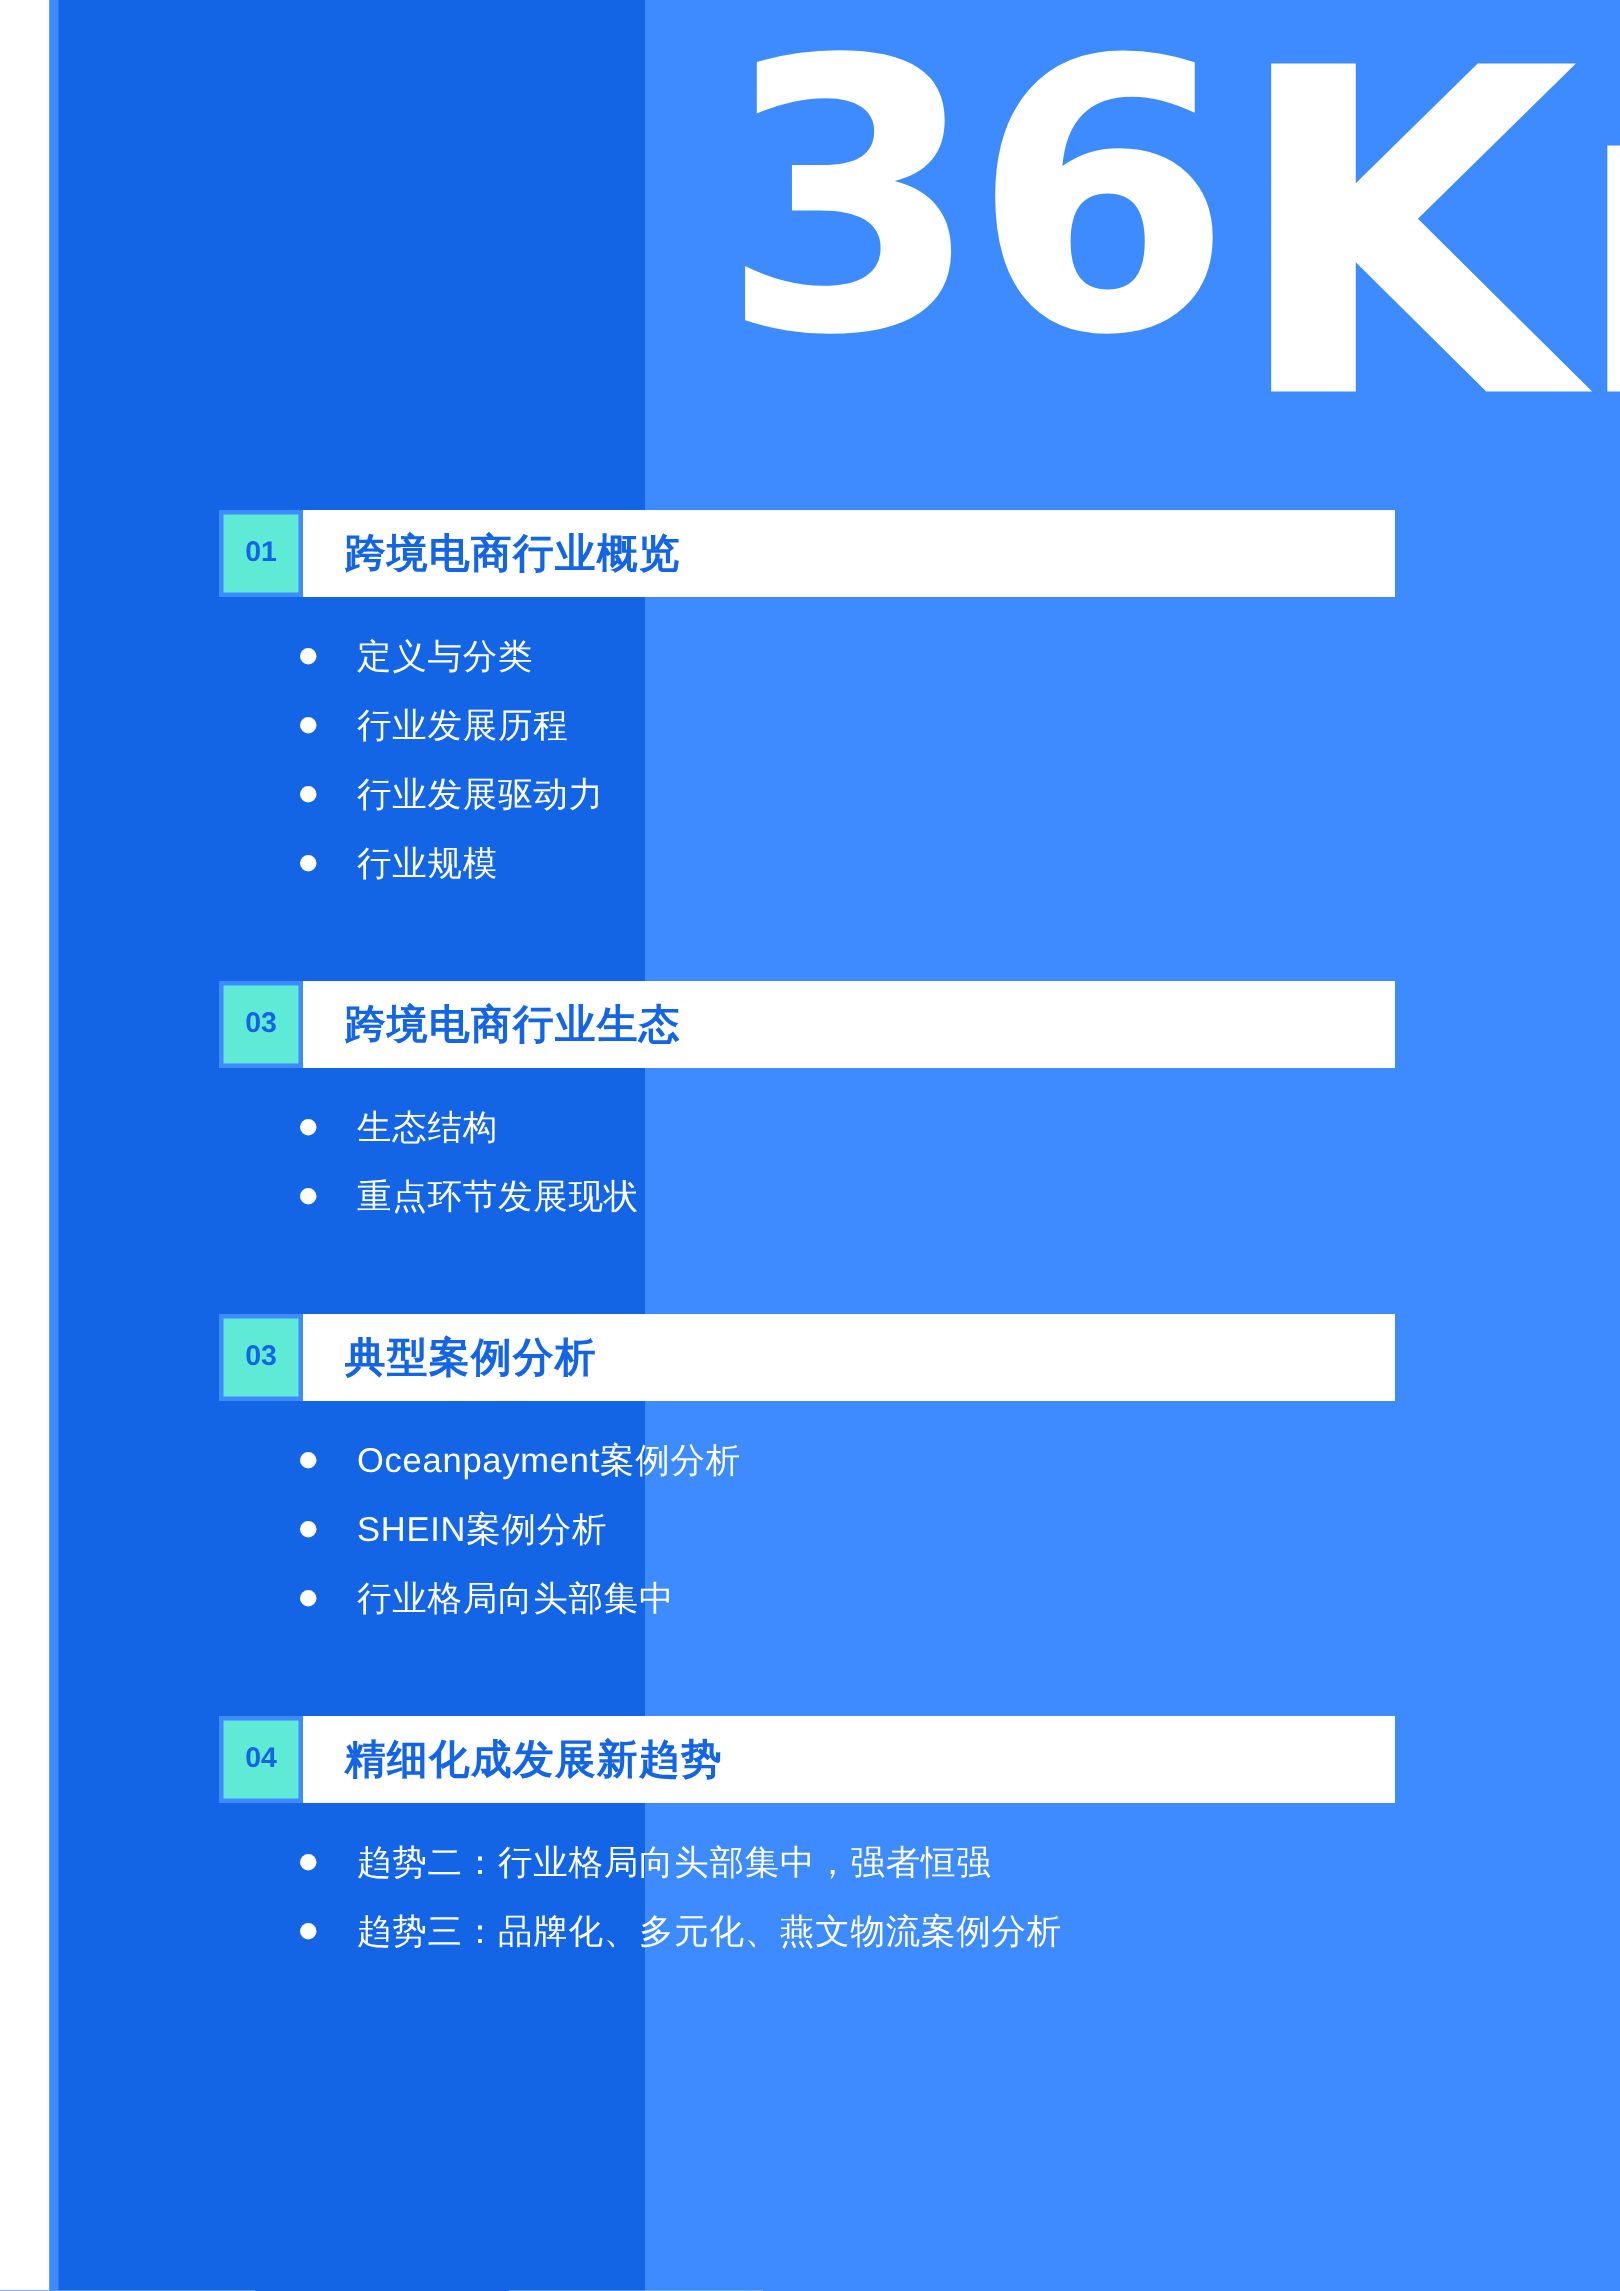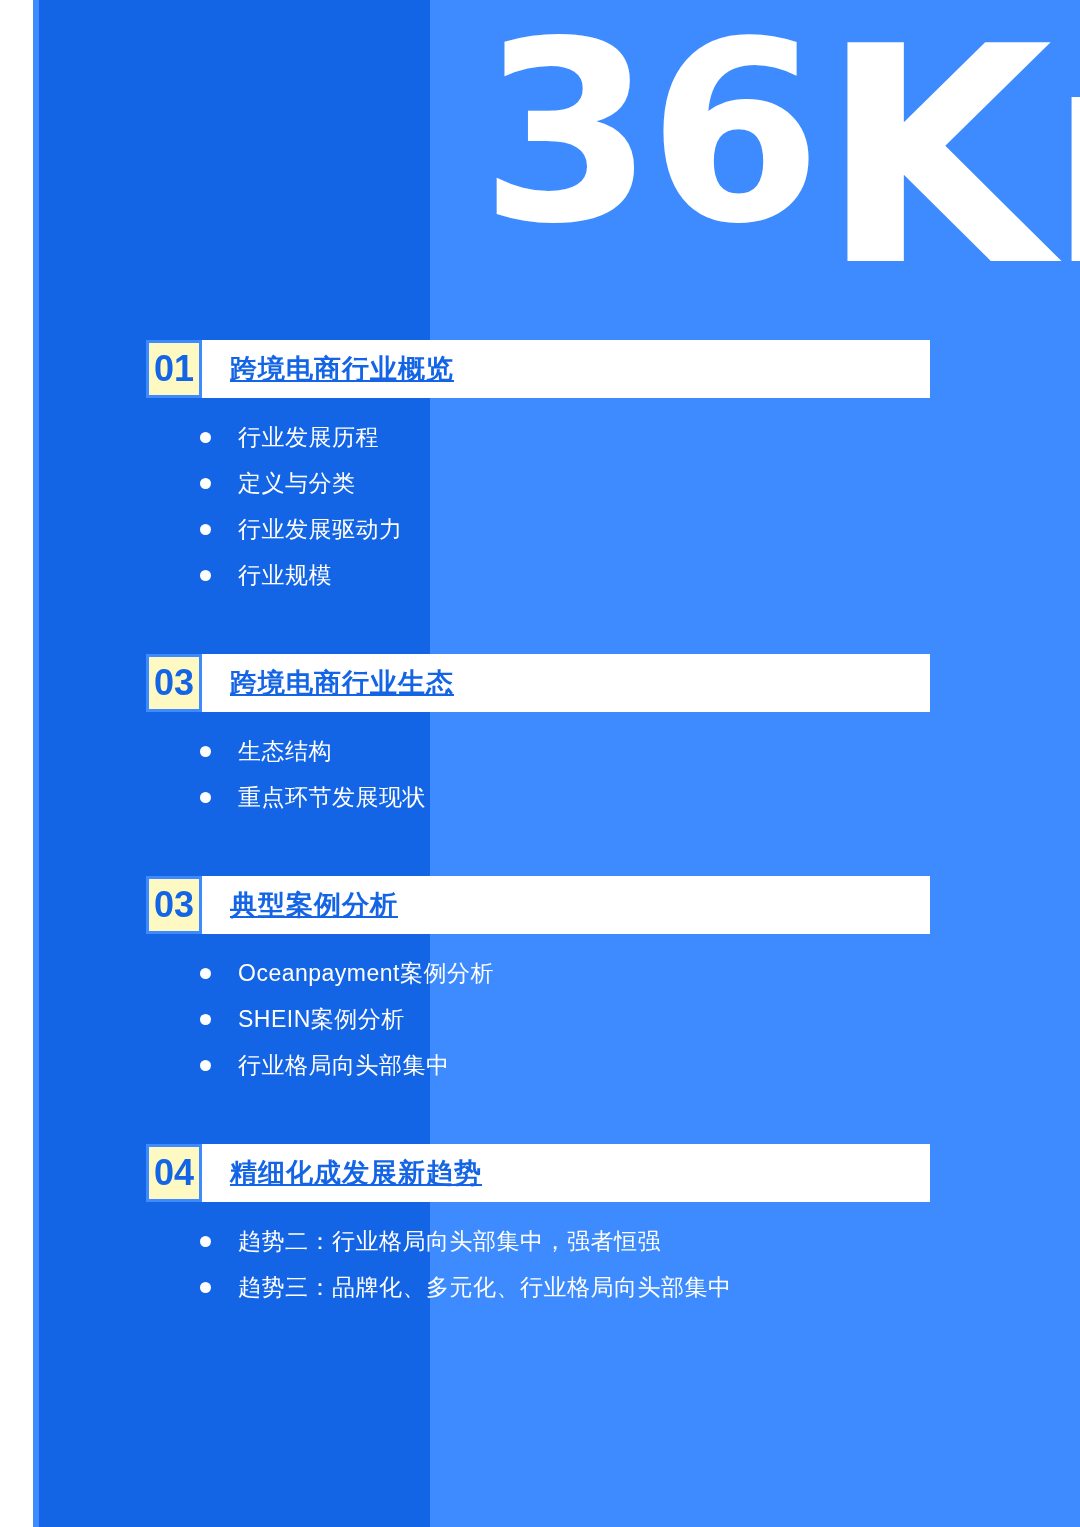--- a/index.html
+++ b/index.html
@@ -82,39 +82,38 @@
     width: 783px;
     height: 58px;
     background: #ffffff;
     display: flex;
     align-items: center;
     box-sizing: border-box;
   }
   .num-box {
     width: 56px;
     height: 58px;
-    background: #fef9c3;
+    background: #5eead4;
     border: 3px solid #3d8bff;
     box-sizing: border-box;
     display: flex;
     align-items: center;
     justify-content: center;
     color: #1464e6;
-    font-size: 36px;
+    font-size: 19px;
     font-weight: bold;
     font-family: "Liberation Sans", sans-serif;
     margin-left: -1px;
   }
   .section-title {
     margin-left: 28px;
     color: #1464e6;
     font-size: 27px;
     font-weight: bold;
     letter-spacing: 1px;
-    text-decoration: underline;
   }
   .bullets {
     margin-top: 16px;
     padding-left: 200px;
   }
   .bullet-row {
     display: flex;
     align-items: center;
     height: 46px;
   }
@@ -150,25 +149,25 @@
   <div class="content">
 
     <div class="section s1">
       <div class="section-header">
         <div class="num-box">01</div>
         <div class="section-title">跨境电商行业概览</div>
       </div>
       <div class="bullets">
         <div class="bullet-row">
           <span class="dot"></span>
+          <span class="bullet-text">定义与分类</span>
+        </div>
+        <div class="bullet-row">
+          <span class="dot"></span>
           <span class="bullet-text">行业发展历程</span>
-        </div>
-        <div class="bullet-row">
-          <span class="dot"></span>
-          <span class="bullet-text">定义与分类</span>
         </div>
         <div class="bullet-row">
           <span class="dot"></span>
           <span class="bullet-text">行业发展驱动力</span>
         </div>
         <div class="bullet-row">
           <span class="dot"></span>
           <span class="bullet-text">行业规模</span>
         </div>
       </div>
@@ -217,19 +216,19 @@
         <div class="num-box">04</div>
         <div class="section-title">精细化成发展新趋势</div>
       </div>
       <div class="bullets">
         <div class="bullet-row">
           <span class="dot"></span>
           <span class="bullet-text">趋势二：行业格局向头部集中，强者恒强</span>
         </div>
         <div class="bullet-row">
           <span class="dot"></span>
-          <span class="bullet-text">趋势三：品牌化、多元化、行业格局向头部集中</span>
+          <span class="bullet-text">趋势三：品牌化、多元化、燕文物流案例分析</span>
         </div>
       </div>
     </div>
 
   </div>
 </div>
 
 </body></html>

